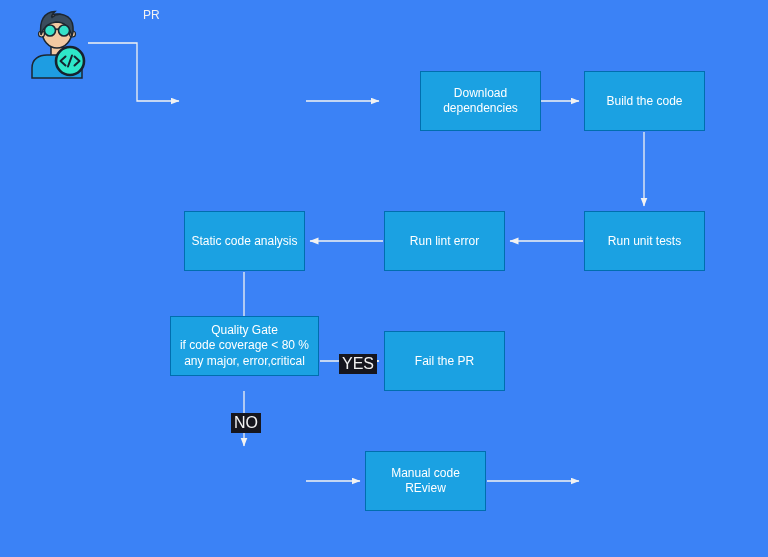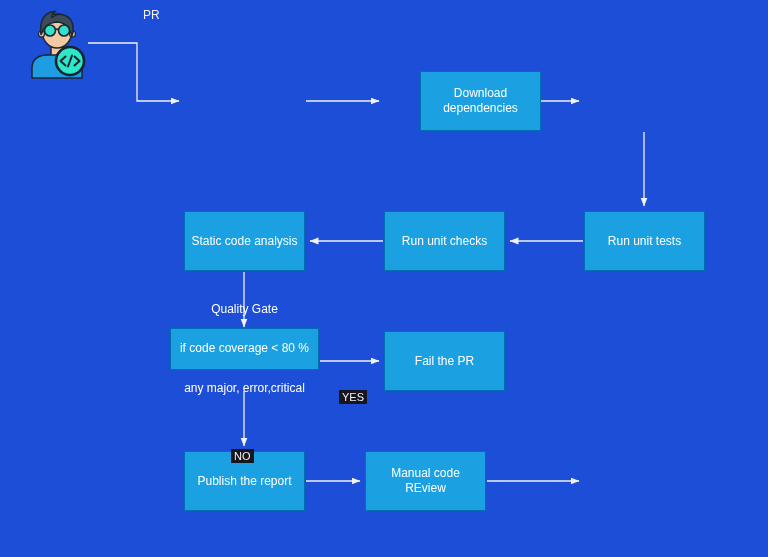--- a/index.html
+++ b/index.html
@@ -1,21 +1,21 @@
 <!DOCTYPE html>
 <html><head>
 <meta charset="utf-8">
 <style>
   * { margin: 0; padding: 0; box-sizing: border-box; }
   html, body { background: #0e0e14; }
   #canvas {
     position: relative;
     width: 768px;
     height: 557px;
-    background: #1d4ed8;
+    background: #3b82f6;
     font-family: "Liberation Sans", sans-serif;
     overflow: hidden;
   }
   #edges {
     position: absolute;
     left: 0; top: 0;
     width: 768px; height: 557px;
   }
   .node {
     position: absolute;
@@ -32,33 +32,32 @@
     justify-content: center;
     text-align: center;
     padding: 2px 4px;
   }
   .n-git { left: 184px; top: 71px; }
   .n-download { left: 384px; top: 71px; margin-left: 36px; }
   .n-build { left: 584px; top: 71px; }
   .n-rununit { left: 584px; top: 211px; }
   .n-runlint { left: 384px; top: 211px; }
   .n-static { left: 184px; top: 211px; }
-  .n-quality { left: 170px; top: 328px; width: 149px; height: 42px; line-height: 1.3; gap: 24px; }
+  .n-quality { left: 170px; top: 316px; width: 149px; height: 60px; line-height: 1.3; }
   .n-fail { left: 384px; top: 331px; text-align: right; }
   .n-publish { left: 184px; top: 451px; }
   .n-manual { left: 365px; top: 451px; }
   .n-merge { left: 584px; top: 451px; }
   .edge-label {
     position: absolute;
     background: #16161e;
     color: #f2f2f2;
-    font-size: 11px;
+    font-size: 16px;
     padding: 1px 3px;
     text-align: center;
-    margin-top: 36px;
   }
   .lbl-pr {
     position: absolute;
     left: 143px; top: 8px;
     color: #f2f2f2;
     font-size: 12px;
   }
   .lbl-yes { left: 339px; top: 354px; }
   .lbl-no { left: 231px; top: 413px; }
   #avatar {
@@ -116,40 +115,40 @@
       <polyline points="52.5,48.5 57.5,53 52.5,57.5" fill="none" stroke="#16222e" stroke-width="2" stroke-linecap="round" stroke-linejoin="round"></polyline>
       <line x1="50" y1="47.5" x2="46" y2="58.5" stroke="#16222e" stroke-width="2" stroke-linecap="round"></line>
     </g>
   </svg>
 
   <div class="lbl-pr">PR</div>
 
   <div class="node n-download">
     <span>Download dependencies</span>
   </div>
+  <div class="node n-build">
+    <span>Build the code</span>
+  </div>
   <div class="node n-rununit">
     <span>Run unit tests</span>
   </div>
   <div class="node n-runlint">
-    <span>Run unit checks</span>
+    <span>Run lint error</span>
   </div>
   <div class="node n-static">
     <span>Static code analysis</span>
   </div>
   <div class="node n-quality">
     <span>Quality Gate</span>
     <span>if code coverage &lt; 80 %</span>
     <span>any major, error,critical</span>
   </div>
   <div class="node n-fail">
     <span>Fail the PR</span>
   </div>
-  <div class="node n-publish">
-    <span>Publish the report</span>
-  </div>
   <div class="node n-manual">
     <span>Manual code REview</span>
   </div>
 
   <div class="edge-label lbl-yes">YES</div>
   <div class="edge-label lbl-no">NO</div>
 
 </div>
 
 </body></html>

